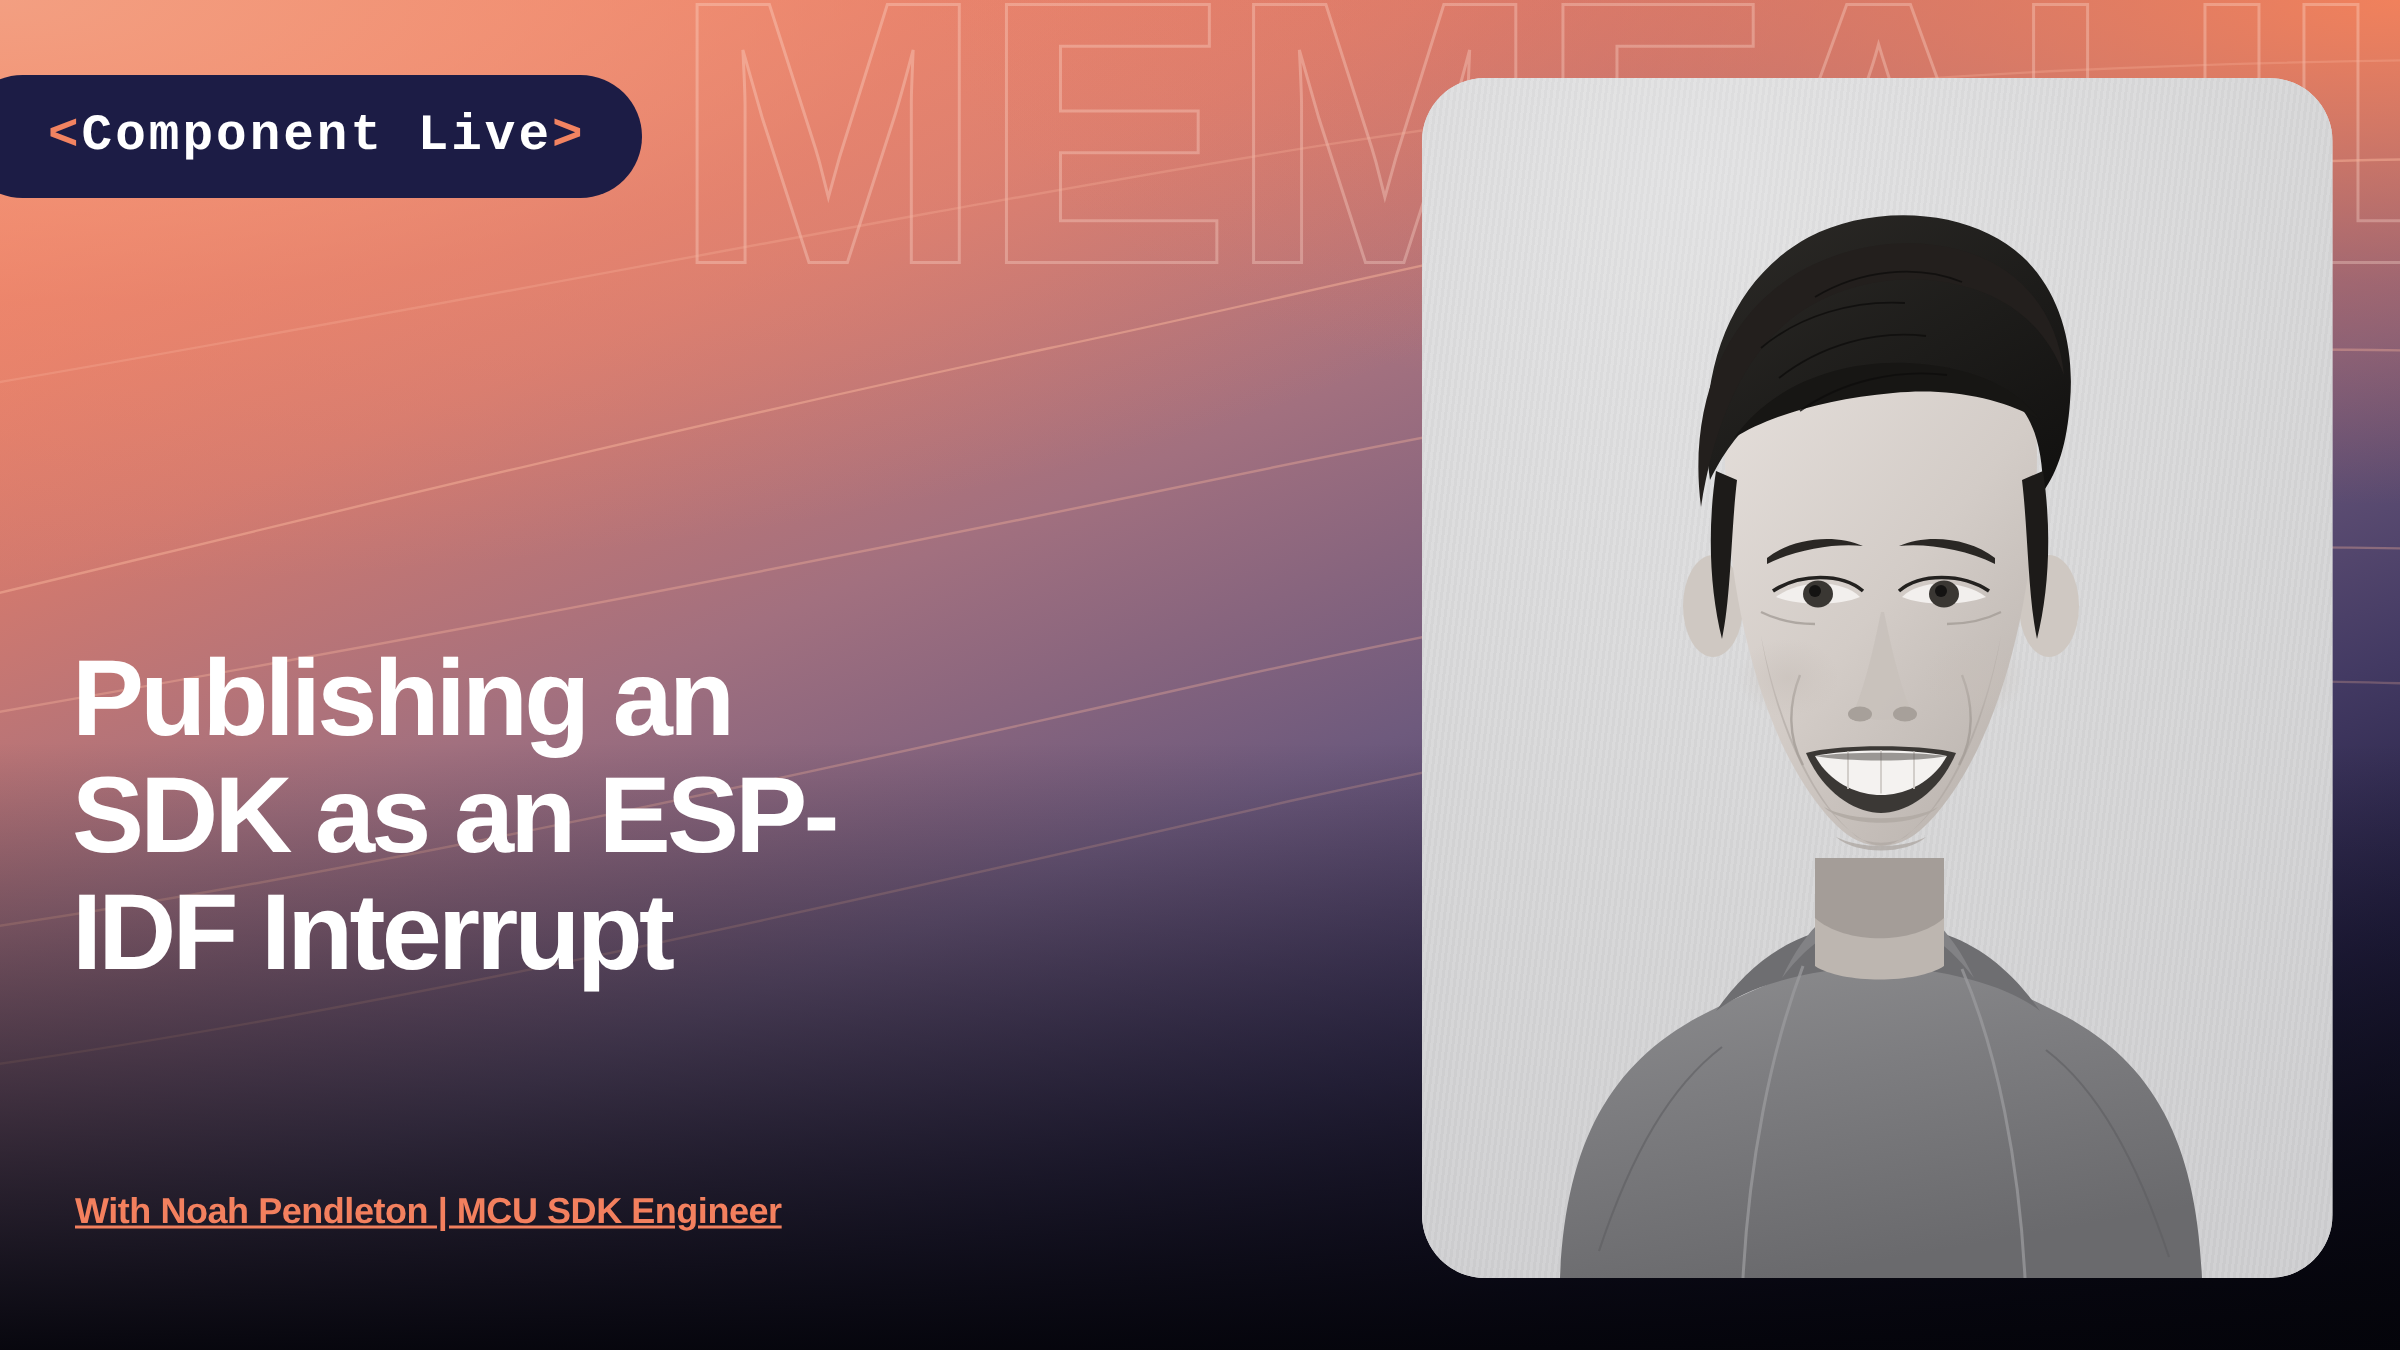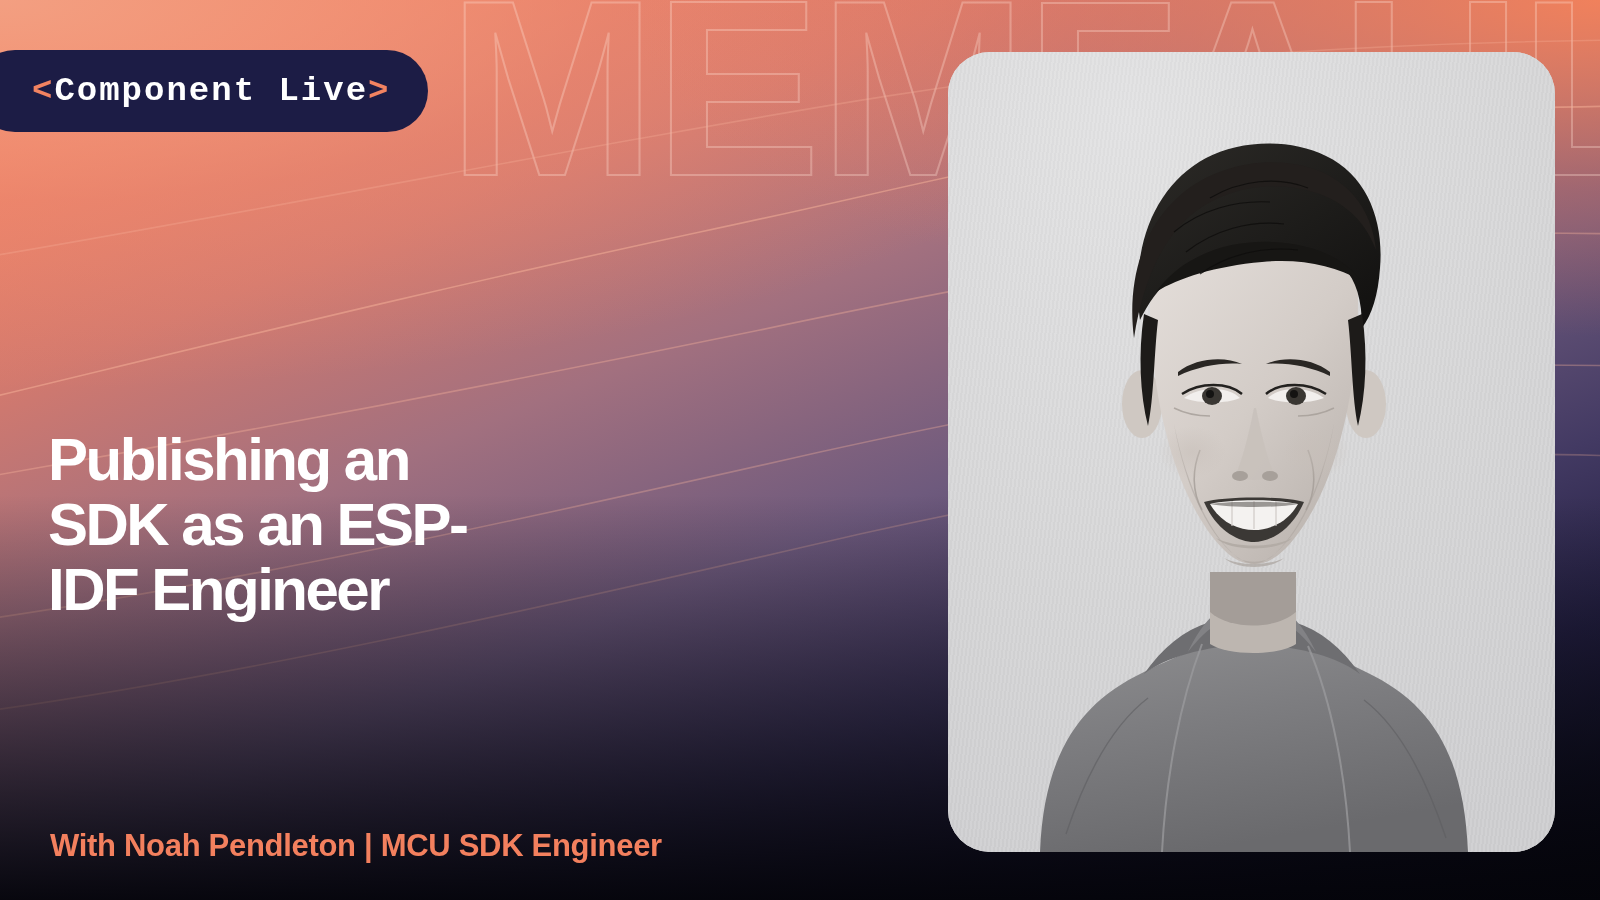--- a/index.html
+++ b/index.html
@@ -64,34 +64,35 @@
     font-size:34px;font-weight:bold;letter-spacing:2px;
     color:#ffffff;
     white-space:nowrap;
   }
   .badge .bracket{color:#f28361;}
 
   
   .headline{
     position:absolute;left:48px;top:428px;
     width:800px;
-    font-size:60px;font-weight:bold;
+    font-size:72px;font-weight:bold;
     line-height:1.08;
     letter-spacing:-2.5px;
     color:#ffffff;
   }
   .headline .ln{display:block;}
 
   
   .subtitle{
-    position:absolute;left:50px;top:828px;
-    font-size:31px;font-weight:bold;
+    position:absolute;left:50px;top:794px;
+    font-size:24px;font-weight:bold;
     letter-spacing:-0.3px;
     color:#f3805e;
     white-space:nowrap;
+    text-decoration:underline;
   }
 
   
   .photo-card{
     position:absolute;left:948px;top:52px;
     width:607px;height:800px;
     border-radius:42px;
     background:#dcdcdd;
     overflow:hidden;
   }
@@ -131,21 +132,21 @@
 
   <div class="badge">
     <span class="bracket">&lt;</span>
     <span>Component Live</span>
     <span class="bracket">&gt;</span>
   </div>
 
   <div class="headline">
     <span class="ln">Publishing an</span>
     <span class="ln">SDK as an ESP-</span>
-    <span class="ln">IDF Engineer</span>
+    <span class="ln">IDF Interrupt</span>
   </div>
 
   <div class="subtitle">With Noah Pendleton | MCU SDK Engineer</div>
 
   <div class="photo-card">
     <div class="photo-grain"></div>
     <div class="photo-svg">
       <svg viewBox="0 0 607 800" preserveAspectRatio="none" aria-hidden="true">
         <defs>
           <linearGradient id="hoodie" x1="0" y1="0" x2="0.35" y2="1">

